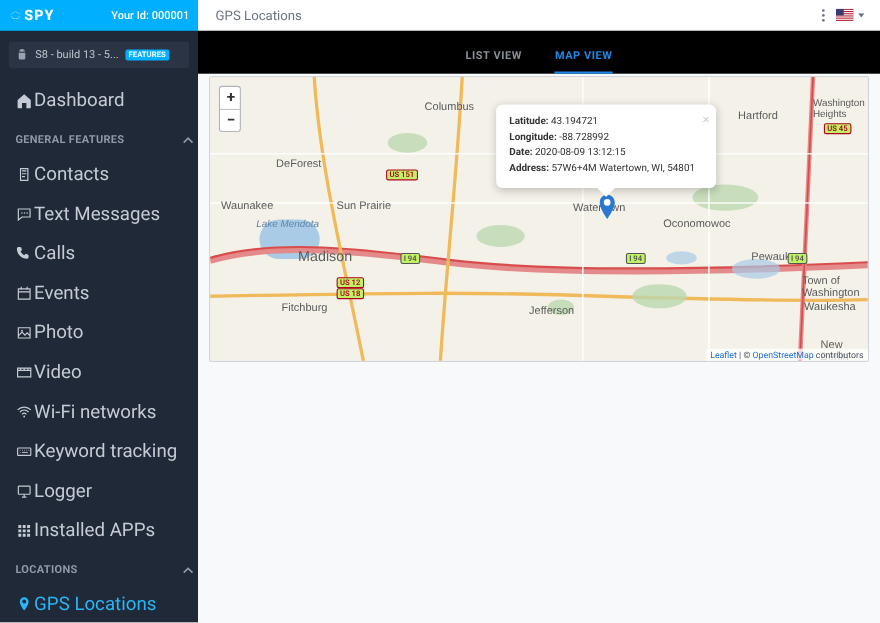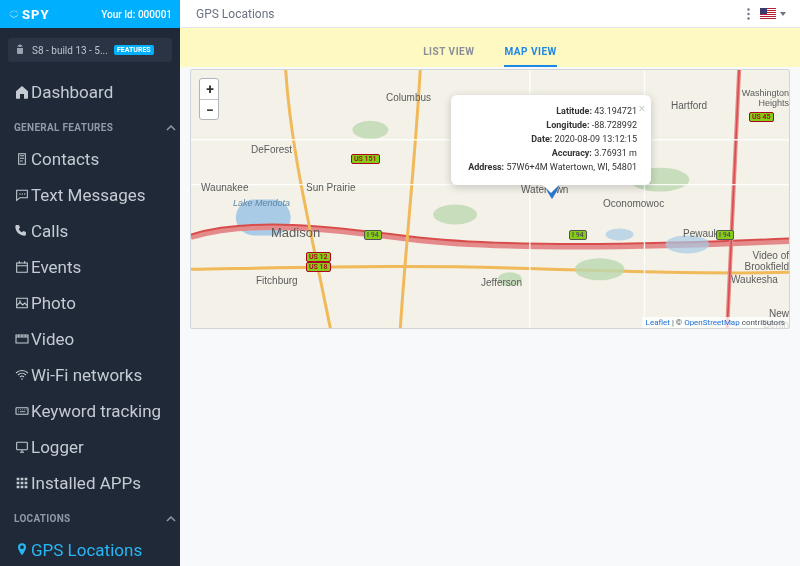--- a/index.html
+++ b/index.html
@@ -1,17 +1,17 @@
 <!DOCTYPE html>
 <html><head>
 <meta charset="utf-8">
 <style>
   * { box-sizing: border-box; margin: 0; padding: 0; }
   body { font-family: -apple-system, BlinkMacSystemFont, "Segoe UI", Roboto, Arial, sans-serif; font-size: 13px; background: #f8f9fa; color: #333; width: 800px; height: 566px; overflow: hidden; }
-  .app { display: flex; width: 800px; height: 566px; text-align: right; }
+  .app { display: flex; width: 800px; height: 566px; }
   .sidebar { width: 180px; background: #1f2938; color: #c6cbd3; display: flex; flex-direction: column; font-size: 12px; }
   .sidebar-header { height: 28px; background: #00b0ff; display: flex; align-items: center; justify-content: space-between; padding: 0 8px; color: #fff; font-size: 10px; font-weight: 500; }
   .logo { display: flex; align-items: center; gap: 2px; font-weight: 800; font-size: 13px; letter-spacing: 1px; }
   .logo-dot { width: 12px; height: 12px; }
   .device-chip { margin: 10px 8px 12px 8px; background: #2a3444; border-radius: 3px; padding: 6px 6px; display: flex; align-items: center; gap: 6px; font-size: 10px; color: #bfc5ce; position: relative; }
   .device-chip .badge { background: #00b0ff; color: #fff; font-size: 7px; padding: 1px 3px; border-radius: 2px; font-weight: 700; }
   .android-icon { width: 12px; height: 12px; }
   .nav { flex: 1; overflow-y: auto; }
   .nav::-webkit-scrollbar { width: 0; }
   .nav-item { display: flex; align-items: center; gap: 1px; padding: 8px 14px; color: #c6cbd3; cursor: pointer; font-size: 17px; }
@@ -19,38 +19,38 @@
   .nav-icon { width: 16px; height: 16px; display: flex; align-items: center; justify-content: center; flex-shrink: 0; }
   .nav-section { display: flex; align-items: center; justify-content: space-between; padding: 12px 4px 8px 14px; font-size: 10px; font-weight: 700; letter-spacing: 0.3px; color: #9099a8; cursor: pointer; }
   .chev { width: 10px; height: 10px; }
   .main { flex: 1; display: flex; flex-direction: column; min-width: 0; }
   .topbar { height: 28px; border-bottom: 1px solid #e5e7eb; display: flex; align-items: center; justify-content: space-between; padding: 0 14px 0 16px; background: #fff; }
   .topbar-title { font-size: 12px; color: #6b7280; }
   .topbar-right { display: flex; align-items: center; gap: 10px; }
   .flag { width: 16px; height: 11px; display: inline-block; position: relative; }
   .caret { width: 6px; height: 4px; }
   .dots-icon { width: 3px; height: 12px; }
-  .tabs { display: flex; justify-content: center; gap: 30px; padding: 14px 0 0 0; background: #fef9c3; }
+  .tabs { display: flex; justify-content: center; gap: 30px; padding: 14px 0 0 0; background: #000000; }
   .tab { font-size: 10px; font-weight: 700; letter-spacing: 0.5px; color: #8a8f98; padding: 4px 0 8px 0; border-bottom: 2px solid transparent; cursor: pointer; }
   .tab.active { color: #1e88e5; border-bottom-color: #1e88e5; }
   .map-wrap { margin: 2px 10px 10px 10px; position: relative; height: 260px; border: 1px solid #d0d5db; border-radius: 2px; overflow: hidden; background: #f1efe8; }
   .map-canvas { position: absolute; inset: 0; }
   .zoom-ctrl { position: absolute; top: 8px; left: 8px; background: #fff; border: 1px solid #b0b5bb; border-radius: 3px; overflow: hidden; width: 20px; }
   .zoom-btn { width: 20px; height: 20px; display: flex; align-items: center; justify-content: center; font-size: 14px; font-weight: 700; color: #333; cursor: pointer; }
   .zoom-btn + .zoom-btn { border-top: 1px solid #c0c5cb; }
   .popup { position: absolute; top: 25px; left: 260px; width: 200px; background: #fff; border-radius: 6px; box-shadow: 0 2px 8px rgba(0,0,0,0.2); padding: 10px 14px 10px 12px; font-size: 9px; color: #333; line-height: 1.55; }
   .popup .close { position: absolute; top: 4px; right: 6px; color: #bbb; font-size: 12px; cursor: pointer; font-weight: 300; }
   .popup-row b { font-weight: 700; }
   .popup-tip { position: absolute; bottom: -8px; left: 50%; transform: translateX(-50%); width: 0; height: 0; border-left: 8px solid transparent; border-right: 8px solid transparent; border-top: 8px solid #fff; }
   .marker { position: absolute; top: 107px; left: 354px; width: 14px; height: 22px; }
   .attrib { position: absolute; bottom: 0; right: 0; background: rgba(255,255,255,0.75); font-size: 8px; color: #4b5563; padding: 1px 4px; }
   .attrib a { color: #1e6fd6; text-decoration: none; }
   .city-label { position: absolute; font-size: 10px; color: #5b5b5b; font-family: Arial, sans-serif; pointer-events: none; }
   .city-label.big { font-size: 13px; }
-  .shield { position: absolute; font-size: 7px; color: #b00020; border: 1px solid #b00020; background: #84cc16; padding: 0 2px; border-radius: 2px; pointer-events: none; font-weight: 600; }
+  .shield { position: absolute; font-size: 7px; color: #b00020; border: 1px solid #b00020; background: #bef264; padding: 0 2px; border-radius: 2px; pointer-events: none; font-weight: 600; }
   .shield.alt { border-color: #555; color: #555; }
 </style>
 </head>
 <body>
 
 <div class="app">
 
   <aside class="sidebar">
     <div class="sidebar-header">
       <span class="logo">
@@ -279,21 +279,21 @@
       <div class="city-label" style="top:74px;left:60px;">DeForest</div>
       <div class="city-label" style="top:112px;left:115px;">Sun Prairie</div>
       <div class="city-label" style="top:22px;left:195px;">Columbus</div>
       <div class="city-label" style="top:114px;left:330px;">Watertown</div>
       <div class="city-label" style="top:207px;left:290px;">Jefferson</div>
       <div class="city-label" style="top:128px;left:412px;">Oconomowoc</div>
       <div class="city-label" style="top:204px;left:540px;">Waukesha</div>
       <div class="city-label" style="top:158px;left:492px;">Pewaukee</div>
       <div class="city-label" style="top:238px;left:555px;">New Berlin</div>
       <div class="city-label" style="top:30px;left:480px;">Hartford</div>
-      <div class="city-label" style="top:180px;left:538px;">Video of Brookfield</div>
+      <div class="city-label" style="top:180px;left:538px;">Town of Washington</div>
       <div class="city-label" style="top:18px;left:548px;font-size:9px;">Washington Heights</div>
       <div class="city-label" style="top:128px;left:42px;color:#5e86a8;font-style:italic;font-size:9px;">Lake Mendota</div>
 
       <div class="shield" style="top:84px;left:160px;">US 151</div>
       <div class="shield" style="top:182px;left:115px;">US 12</div>
       <div class="shield" style="top:192px;left:115px;">US 18</div>
       <div class="shield alt" style="top:160px;left:173px;">I 94</div>
       <div class="shield alt" style="top:160px;left:378px;">I 94</div>
       <div class="shield alt" style="top:160px;left:525px;">I 94</div>
       <div class="shield" style="top:42px;left:558px;">US 45</div>
@@ -306,21 +306,20 @@
       <div class="zoom-ctrl">
         <div class="zoom-btn">+</div>
         <div class="zoom-btn">−</div>
       </div>
 
       <div class="popup">
         <span class="close">×</span>
         <div class="popup-row"><b>Latitude:</b> <span>43.194721</span></div>
         <div class="popup-row"><b>Longitude:</b> <span>-88.728992</span></div>
         <div class="popup-row"><b>Date:</b> <span>2020-08-09 13:12:15</span></div>
-        <div class="popup-row"><b>Accuracy:</b> <span>3.76931 m</span></div>
         <div class="popup-row"><b>Address:</b> <span>57W6+4M Watertown, WI, 54801</span></div>
         <div class="popup-tip"></div>
       </div>
 
       <div class="attrib">
         <a>Leaflet</a><span> | © </span><a>OpenStreetMap</a><span> contributors</span>
       </div>
     </div>
   </main>
 </div>

